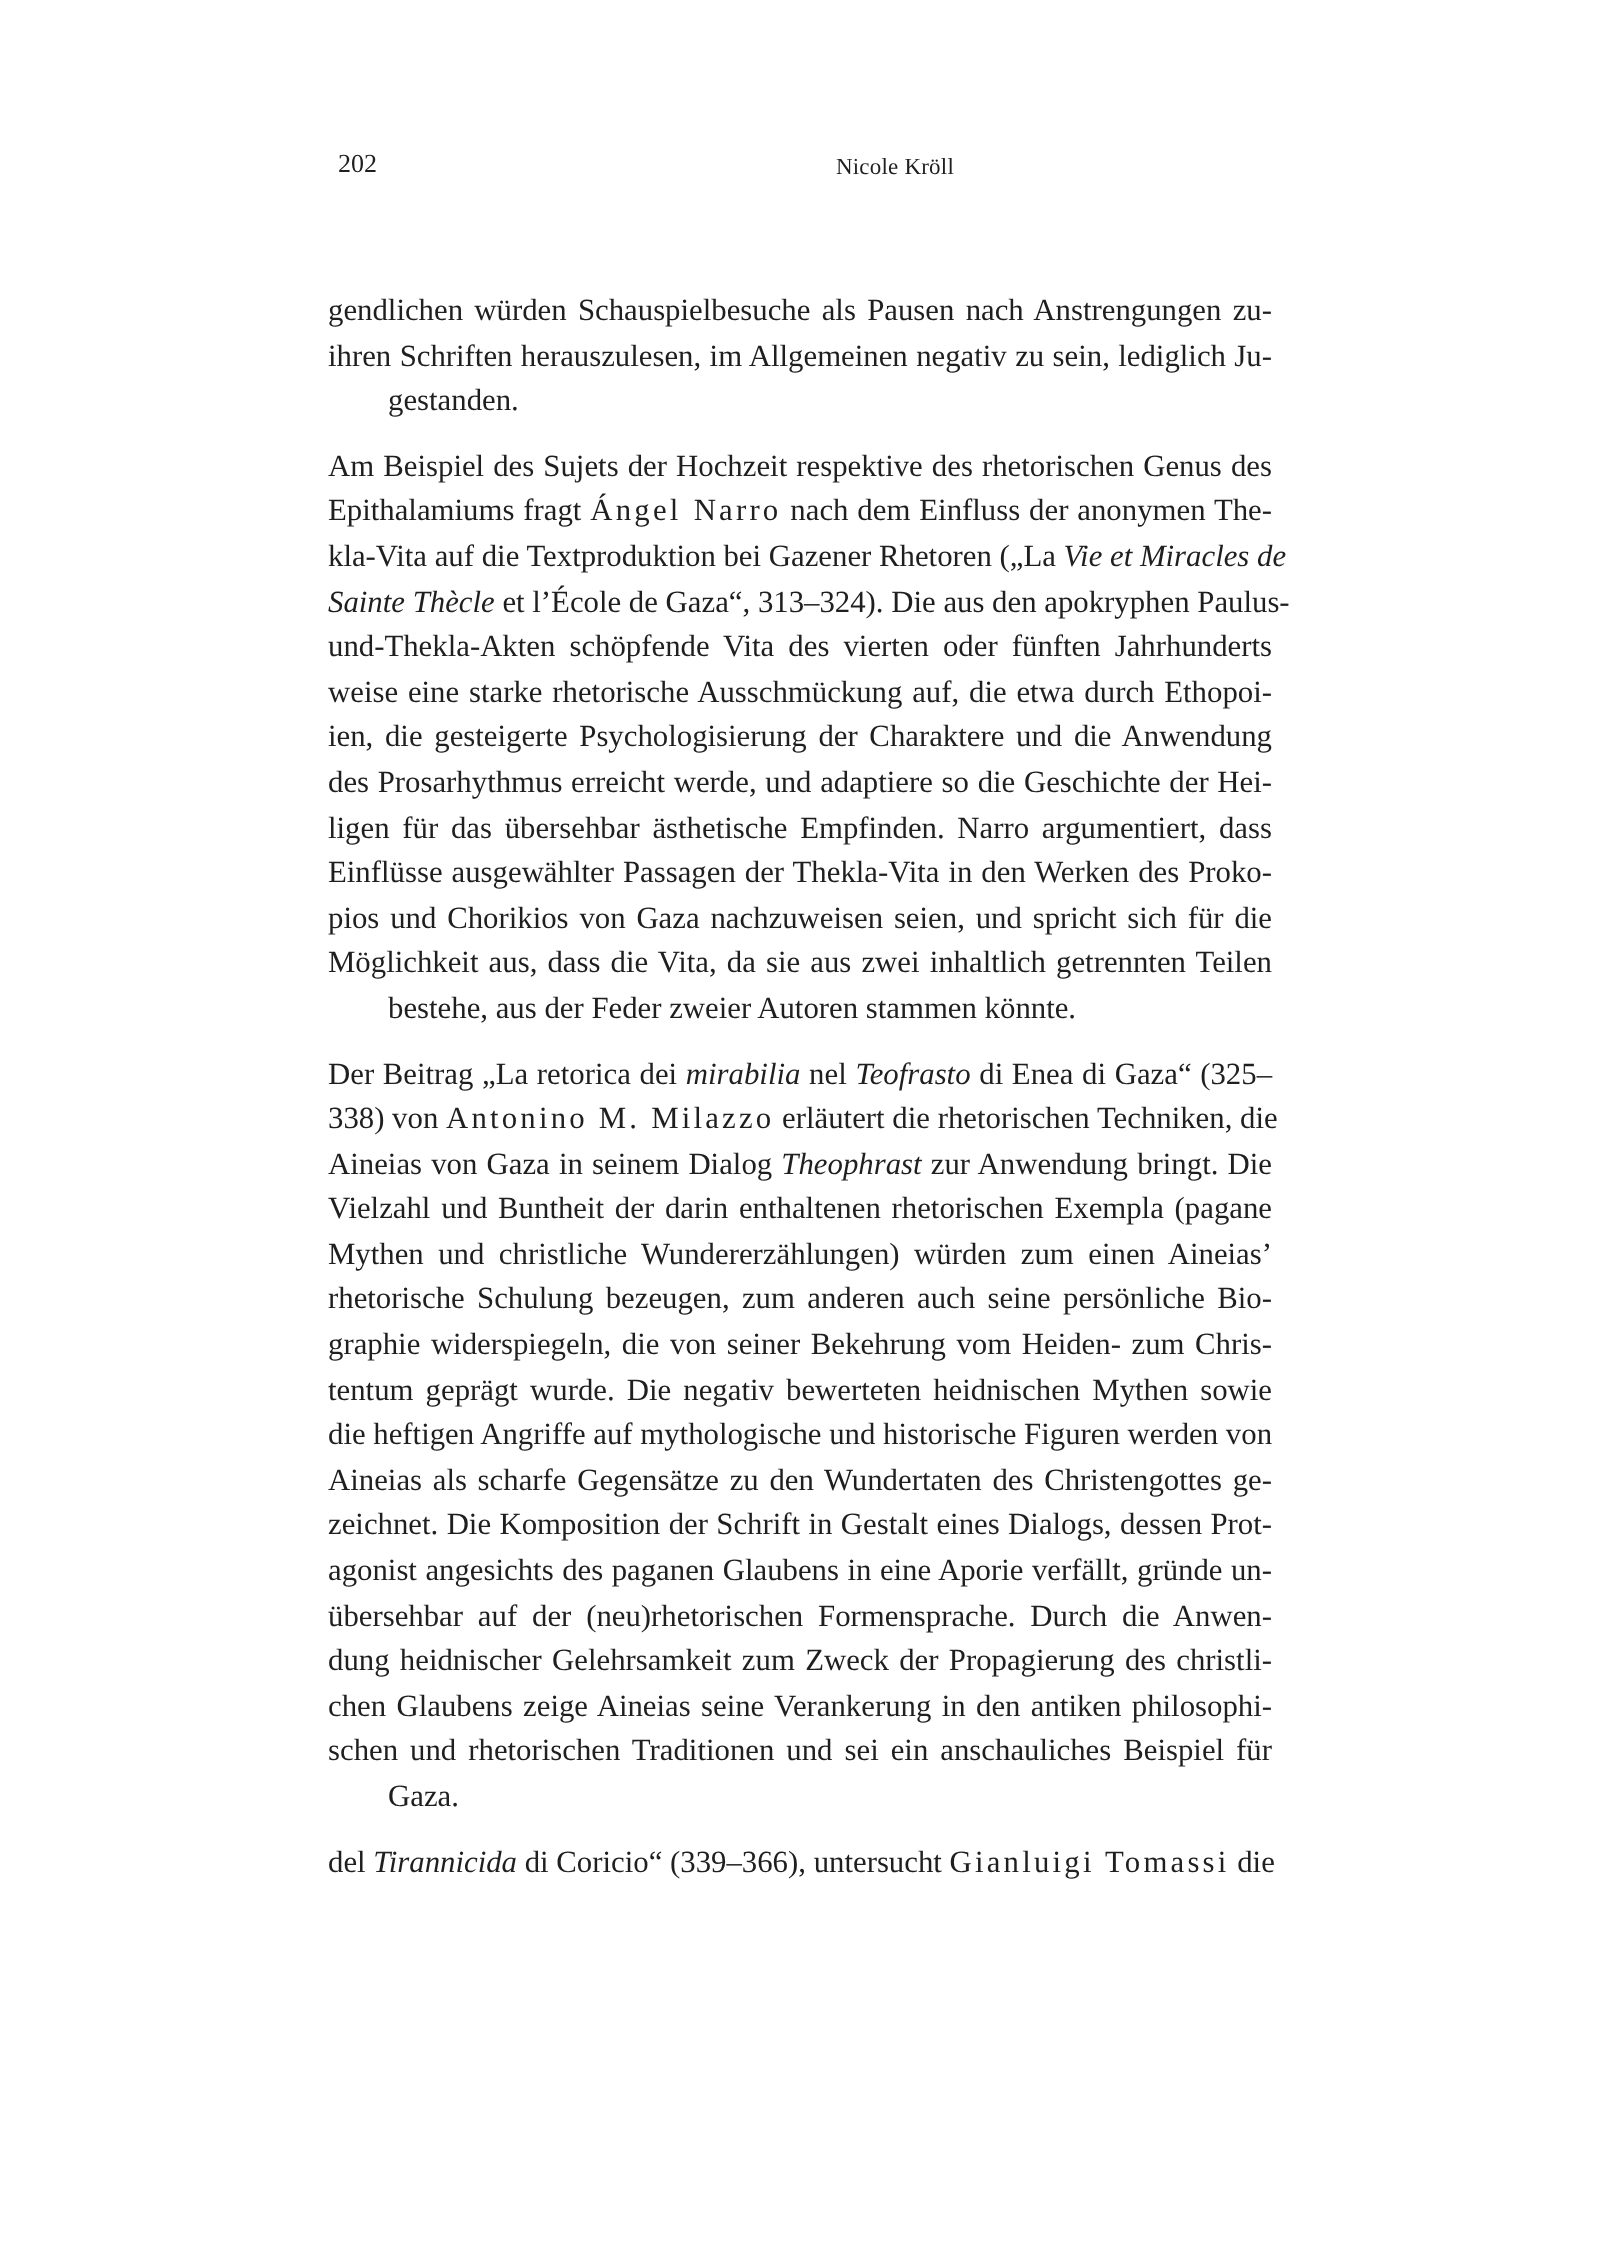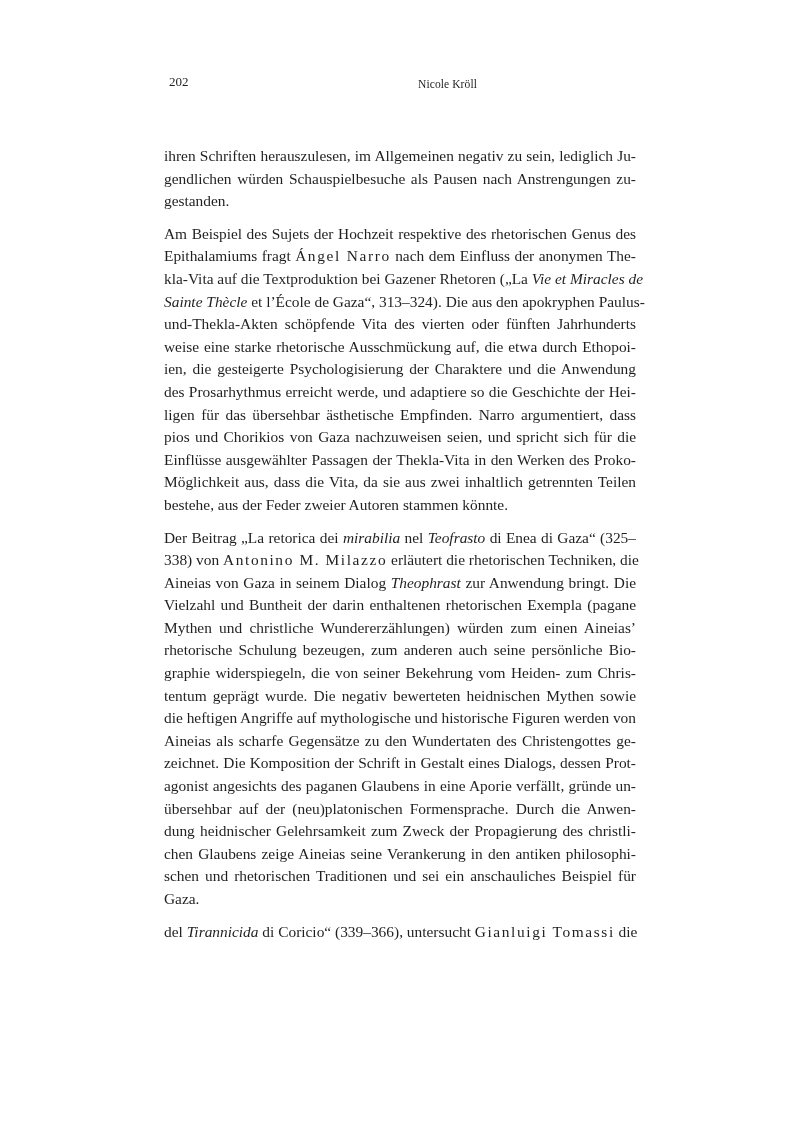--- a/index.html
+++ b/index.html
@@ -47,69 +47,70 @@
     .line {
       display: block;
       white-space: nowrap;
       text-align: justify;
       text-align-last: justify;
       width: 472px;
       height: 22.6px;
     }
     .line.last {
       text-align-last: left;
+      margin-left: 30px;
     }
     .spaced {
       letter-spacing: 1.6px;
     }
     em {
     }
   </style>
 </head>
 <body>
 
 <div>
   <div class="page-number">202</div>
   <div class="running-head">Nicole Kröll</div>
 
   <div class="body-text" id="body-text">
       <div class="para">
+        <span class="line"><span>gendlichen würden Schauspielbesuche als Pausen nach Anstrengungen zu-</span></span>
         <span class="line"><span>ihren Schriften herauszulesen, im Allgemeinen negativ zu sein, lediglich Ju-</span></span>
-        <span class="line"><span>gendlichen würden Schauspielbesuche als Pausen nach Anstrengungen zu-</span></span>
         <span class="line last"><span>gestanden.</span></span>
       </div>
       <div class="para">
         <span class="line"><span>Am Beispiel des Sujets der Hochzeit respektive des rhetorischen Genus des</span></span>
         <span class="line"><span>Epithalamiums fragt </span><span class="spaced">Ángel Narro</span><span> nach dem Einfluss der anonymen The-</span></span>
         <span class="line"><span>kla-Vita auf die Textproduktion bei Gazener Rhetoren („La </span><em>Vie et Miracles de</em></span>
         <span class="line"><em>Sainte Thècle</em><span> et l’École de Gaza“, 313–324). Die aus den apokryphen Paulus-</span></span>
         <span class="line"><span>und-Thekla-Akten schöpfende Vita des vierten oder fünften Jahrhunderts</span></span>
         <span class="line"><span>weise eine starke rhetorische Ausschmückung auf, die etwa durch Ethopoi-</span></span>
         <span class="line"><span>ien, die gesteigerte Psychologisierung der Charaktere und die Anwendung</span></span>
         <span class="line"><span>des Prosarhythmus erreicht werde, und adaptiere so die Geschichte der Hei-</span></span>
         <span class="line"><span>ligen für das übersehbar ästhetische Empfinden. Narro argumentiert, dass</span></span>
+        <span class="line"><span>Einflüsse ausgewählter Passagen der Thekla-Vita in den Werken des Proko-</span></span>
         <span class="line"><span>pios und Chorikios von Gaza nachzuweisen seien, und spricht sich für die</span></span>
-        <span class="line"><span>Einflüsse ausgewählter Passagen der Thekla-Vita in den Werken des Proko-</span></span>
         <span class="line"><span>Möglichkeit aus, dass die Vita, da sie aus zwei inhaltlich getrennten Teilen</span></span>
         <span class="line last"><span>bestehe, aus der Feder zweier Autoren stammen könnte.</span></span>
       </div>
       <div class="para">
         <span class="line"><span>Der Beitrag „La retorica dei </span><em>mirabilia</em><span> nel </span><em>Teofrasto</em><span> di Enea di Gaza“ (325–</span></span>
         <span class="line"><span>338) von </span><span class="spaced">Antonino M. Milazzo</span><span> erläutert die rhetorischen Techniken, die</span></span>
         <span class="line"><span>Aineias von Gaza in seinem Dialog </span><em>Theophrast</em><span> zur Anwendung bringt. Die</span></span>
         <span class="line"><span>Vielzahl und Buntheit der darin enthaltenen rhetorischen Exempla (pagane</span></span>
         <span class="line"><span>Mythen und christliche Wundererzählungen) würden zum einen Aineias’</span></span>
         <span class="line"><span>rhetorische Schulung bezeugen, zum anderen auch seine persönliche Bio-</span></span>
         <span class="line"><span>graphie widerspiegeln, die von seiner Bekehrung vom Heiden- zum Chris-</span></span>
         <span class="line"><span>tentum geprägt wurde. Die negativ bewerteten heidnischen Mythen sowie</span></span>
         <span class="line"><span>die heftigen Angriffe auf mythologische und historische Figuren werden von</span></span>
         <span class="line"><span>Aineias als scharfe Gegensätze zu den Wundertaten des Christengottes ge-</span></span>
         <span class="line"><span>zeichnet. Die Komposition der Schrift in Gestalt eines Dialogs, dessen Prot-</span></span>
         <span class="line"><span>agonist angesichts des paganen Glaubens in eine Aporie verfällt, gründe un-</span></span>
-        <span class="line"><span>übersehbar auf der (neu)platonischen Formensprache. Durch die Anwen-</span></span>
+        <span class="line"><span>übersehbar auf der (neu)rhetorischen Formensprache. Durch die Anwen-</span></span>
         <span class="line"><span>dung heidnischer Gelehrsamkeit zum Zweck der Propagierung des christli-</span></span>
         <span class="line"><span>chen Glaubens zeige Aineias seine Verankerung in den antiken philosophi-</span></span>
         <span class="line"><span>schen und rhetorischen Traditionen und sei ein anschauliches Beispiel für</span></span>
         <span class="line last"><span>Gaza.</span></span>
       </div>
       <div class="para">
         <span class="line"><span>del </span><em>Tirannicida</em><span> di Coricio“ (339–366), untersucht </span><span class="spaced">Gianluigi Tomassi</span><span> die</span></span>
       </div>
     </div>
 </div>

